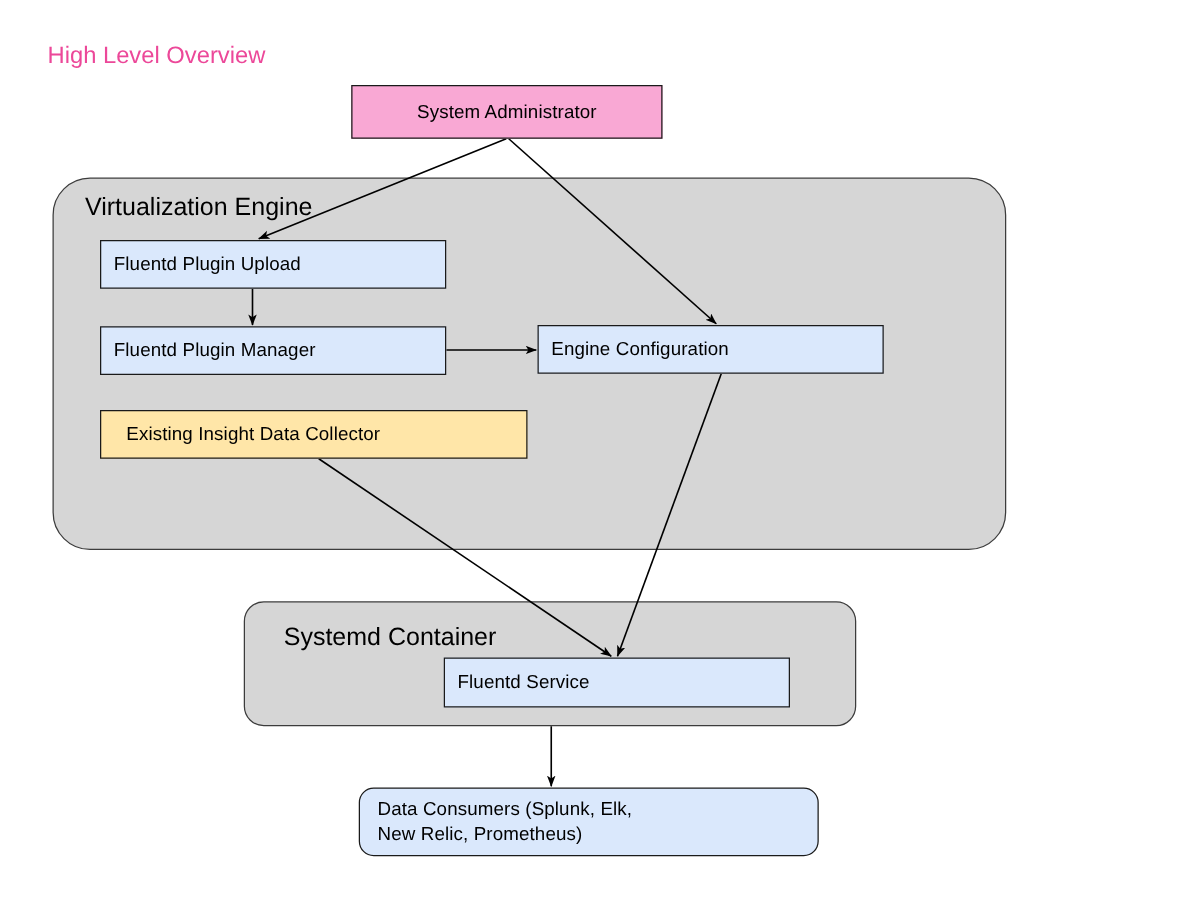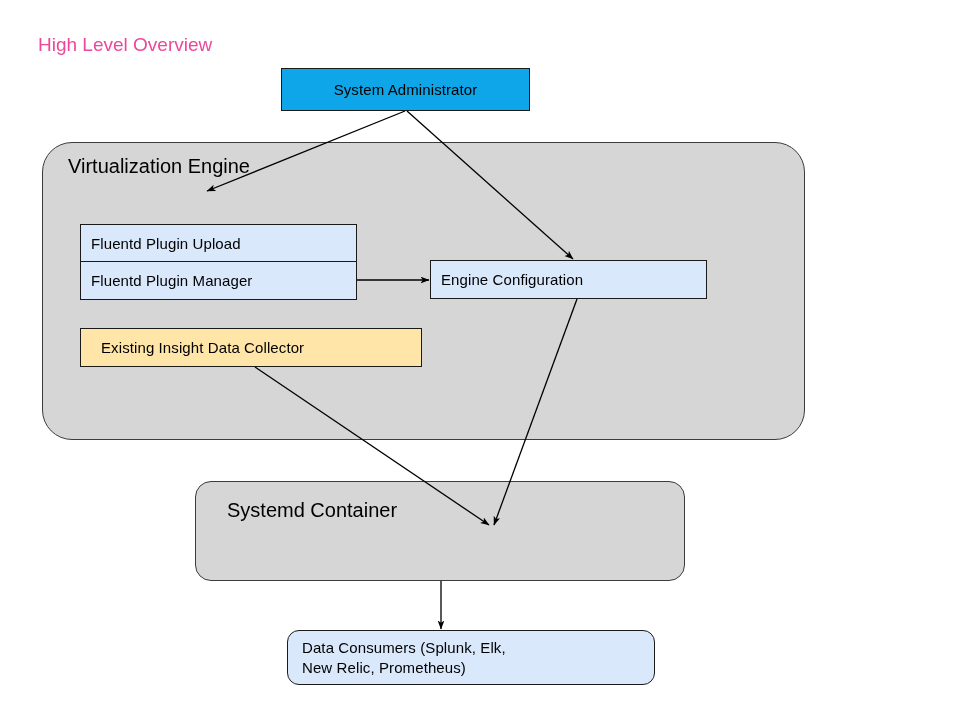--- a/index.html
+++ b/index.html
@@ -42,21 +42,21 @@
   
   .box {
     border: 1.2px solid #1a1a1a;
     padding: 0 10px;
     justify-content: flex-start;
   }
   .box-center {
     justify-content: center;
     padding: 0 6px;
   }
-  .fill-green  { background: #0ea5e9; }
+  .fill-green  { background: #f9a8d4; }
   .fill-blue   { background: #dae8fc; }
   .fill-yellow { background: #ffe6a8; padding-left: 20px; }
 
   
   .group {
     position: absolute;
     box-sizing: border-box;
     background: #d6d6d6;
     border: 1.3px solid #3c3c3c;
   }
@@ -103,25 +103,26 @@
       <line x1="202" y1="231" x2="202" y2="260"></line>
       <line x1="357" y1="280" x2="429" y2="280"></line>
       <line x1="577" y1="299" x2="494" y2="525"></line>
       <line x1="255" y1="367" x2="489" y2="525"></line>
       <line x1="441" y1="581" x2="441" y2="629"></line>
     </g>
   </svg>
 
   <div class="node box box-center fill-green" style="left:281px; top:68px; width:249px; height:43px;">System Administrator</div>
 
-  <div class="node box fill-blue" style="left:80px; top:192px; width:277px; height:39px;margin-top:32px;">Fluentd Plugin Upload</div>
+  <div class="node box fill-blue" style="left:80px; top:192px; width:277px; height:39px;">Fluentd Plugin Upload</div>
 
   <div class="node box fill-blue" style="left:80px; top:261px; width:277px; height:39px;">Fluentd Plugin Manager</div>
 
   <div class="node box fill-blue" style="left:430px; top:260px; width:277px; height:39px;">Engine Configuration</div>
 
   <div class="node box fill-yellow" style="left:80px; top:328px; width:342px; height:39px;">Existing Insight Data Collector</div>
 
+  <div class="node box fill-blue" style="left:355px; top:526px; width:277px; height:40px;">Fluentd Service</div>
 
   <div class="node box rounded-node fill-blue" style="left:287px; top:630px; width:368px; height:55px; padding-left:14px;">Data Consumers (Splunk, Elk,
 New Relic, Prometheus)</div>
 
 </div>
 
 </body></html>

